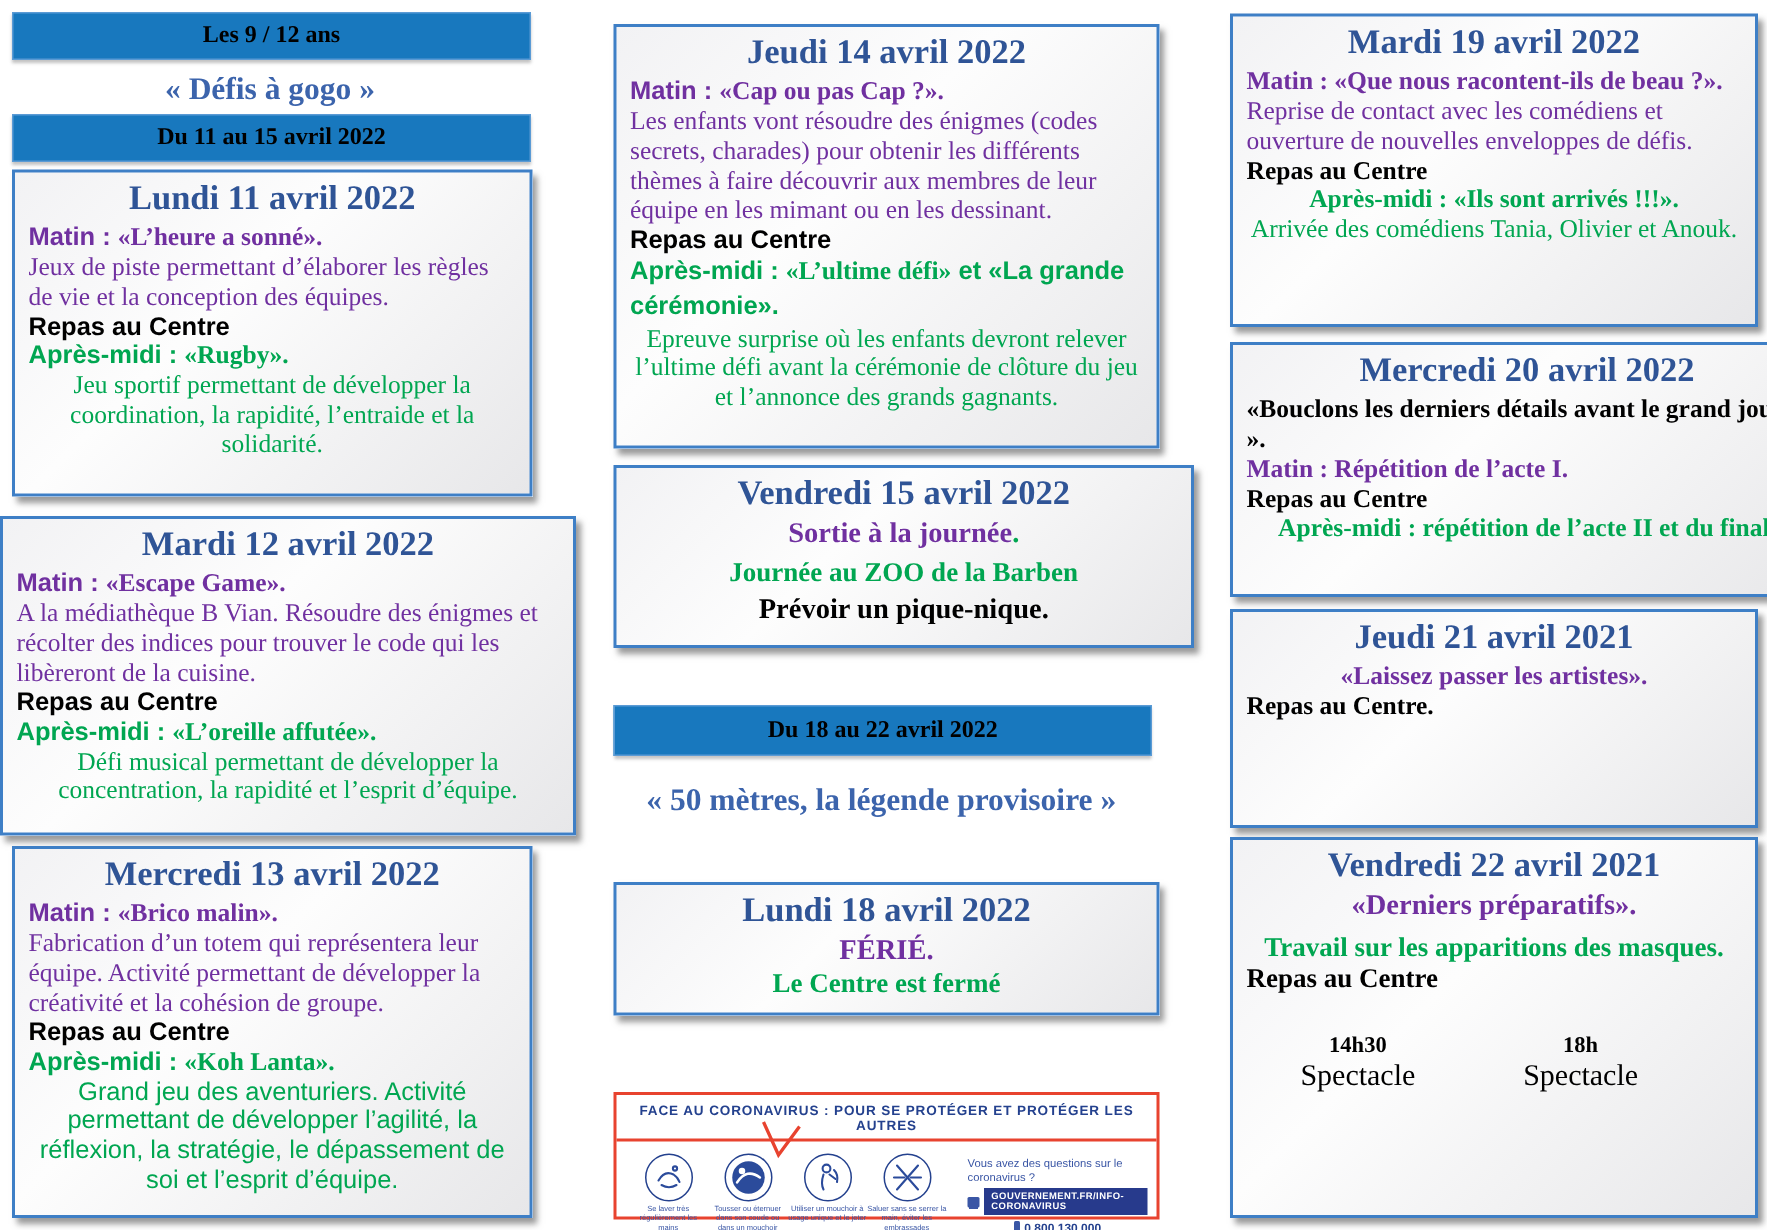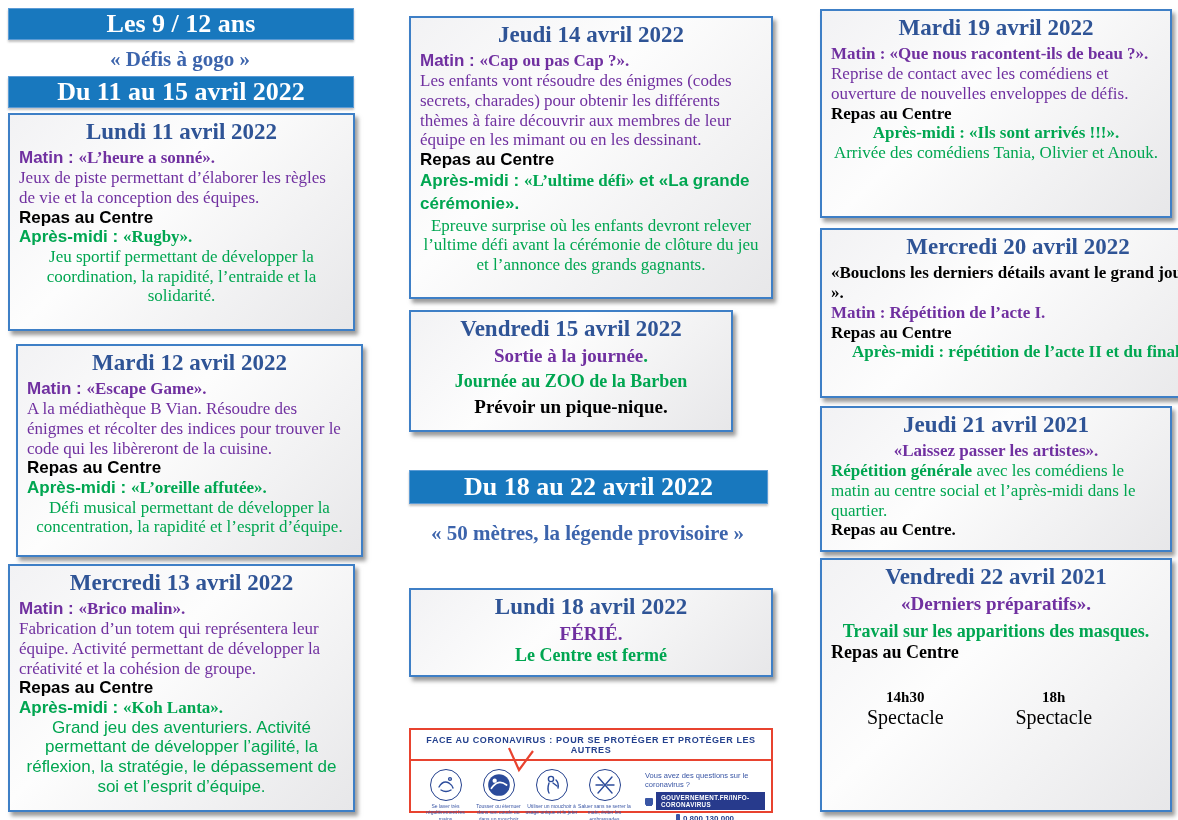--- a/index.html
+++ b/index.html
@@ -6,21 +6,21 @@
   body{
     width:1178px;height:820px;position:relative;overflow:hidden;
     background:#ffffff;
     font-family:"Liberation Serif", serif;
     color:#000;
   }
   .banner{
     position:absolute;
     background:var(--banner_blue);
     border:1px solid #5b9bd5;
-    color:#ffffff;font-weight:bold;font-size:26px;text-align:center;
+    color:#000000;font-weight:bold;font-size:16px;text-align:center;
     line-height:30px;
     box-shadow:0 2px 2px rgba(120,120,120,.45);
   }
   .theme{
     position:absolute;text-align:center;font-weight:bold;font-size:21px;
     color:var(--theme_blue);
   }
   .daybox{
     position:absolute;
     background:linear-gradient(135deg,#f2f2f4 0%,#fdfdfd 40%,#e7e7e9 100%);
@@ -100,21 +100,21 @@
 
 <div class="daybox" style="left:8px;top:113px;width:347px;height:218px">
   <div class="title">Lundi 11 avril 2022</div>
   <div class="seg"><span class="sans b purple">Matin : </span><span class="b purple">«L’heure a sonné».</span></div>
   <div class="seg purple">Jeux de piste permettant d’élaborer les règles de vie et la conception des équipes.</div>
   <div class="seg sans b">Repas au Centre</div>
   <div class="seg"><span class="sans b green">Après-midi : </span><span class="b green">«Rugby».</span></div>
   <div class="seg green">Jeu sportif permettant de développer la coordination, la rapidité, l’entraide et la solidarité.</div>
 </div>
 
-<div class="daybox" style="left:16px;top:344px;width:347px;height:213px">
+<div class="daybox" style="left:0;top:344px;width:384px;height:213px">
   <div class="title">Mardi 12 avril 2022</div>
   <div class="seg"><span class="sans b purple">Matin : </span><span class="b purple">«Escape Game».</span></div>
   <div class="seg purple">A la médiathèque B Vian. Résoudre des énigmes et récolter des indices pour trouver le code qui les libèreront de la cuisine.</div>
   <div class="seg sans b">Repas au Centre</div>
   <div class="seg"><span class="sans b green">Après-midi : </span><span class="b green">«L’oreille affutée».</span></div>
   <div class="seg green">Défi musical permettant de développer la concentration, la rapidité et l’esprit d’équipe.</div>
 </div>
 
 <div class="daybox" style="left:8px;top:564px;width:347px;height:248px">
   <div class="title">Mercredi 13 avril 2022</div>
@@ -127,21 +127,21 @@
 
 <div class="daybox" style="left:409px;top:16px;width:364px;height:283px">
   <div class="title">Jeudi 14 avril 2022</div>
   <div class="seg"><span class="sans b purple">Matin : </span><span class="b purple">«Cap ou pas Cap ?».</span></div>
   <div class="seg purple">Les enfants vont résoudre des énigmes (codes secrets, charades) pour obtenir les différents thèmes à faire découvrir aux membres de leur équipe en les mimant ou en les dessinant.</div>
   <div class="seg sans b">Repas au Centre</div>
   <div class="seg" style="line-height:1.35"><span class="sans b green">Après-midi : </span><span class="b green">«L’ultime défi»</span><span class="sans b green"> et «La grande cérémonie».</span></div>
   <div class="seg green">Epreuve surprise où les enfants devront relever l’ultime défi avant la cérémonie de clôture du jeu et l’annonce des grands gagnants.</div>
 </div>
 
-<div class="daybox" style="left:409px;top:310px;width:324px;height:122px">
+<div class="daybox" style="left:409px;top:310px;width:387px;height:122px">
   <div class="title">Vendredi 15 avril 2022</div>
   <div class="seg center mt2" style="font-size:19px"><span class="b purple">Sortie à la journée</span><span class="b green">.</span></div>
   <div class="seg center b green mt4" style="font-size:18px">Journée au ZOO de la Barben</div>
   <div class="seg center b mt4" style="font-size:19px">Prévoir un pique-nique.</div>
 </div>
 
 <div class="banner" style="left:409px;top:470px;width:357px;height:32px;line-height:32px">Du 18 au 22 avril 2022</div>
 
 <div class="theme" style="left:409px;top:521px;width:357px">« 50 mètres, la légende provisoire »</div>
 
@@ -224,21 +224,20 @@
   <div class="title">Mercredi 20 avril 2022</div>
   <div class="seg b">«Bouclons les derniers détails avant le grand jour ».</div>
   <div class="seg b purple">Matin : Répétition de l’acte I.</div>
   <div class="seg b">Repas au Centre</div>
   <div class="seg b green">Après-midi : répétition de l’acte II et du final.</div>
 </div>
 
 <div class="daybox" style="left:820px;top:406px;width:352px;height:146px">
   <div class="title">Jeudi 21 avril 2021</div>
   <div class="seg center b purple mt2">«Laissez passer les artistes».</div>
-  <div class="seg"><span class="b green">Répétition générale</span><span class="green"> avec les comédiens le matin au centre social et l’après-midi dans le quartier.</span></div>
   <div class="seg b">Repas au Centre.</div>
 </div>
 
 <div class="daybox" style="left:820px;top:558px;width:352px;height:254px">
   <div class="title">Vendredi 22 avril 2021</div>
   <div class="seg center b purple" style="font-size:19px">«Derniers préparatifs».</div>
   <div class="seg b green mt6" style="font-size:18px">Travail sur les apparitions des masques.</div>
   <div class="seg b" style="font-size:18px">Repas au Centre</div>
   <div class="times">
     <div class="time-col">

